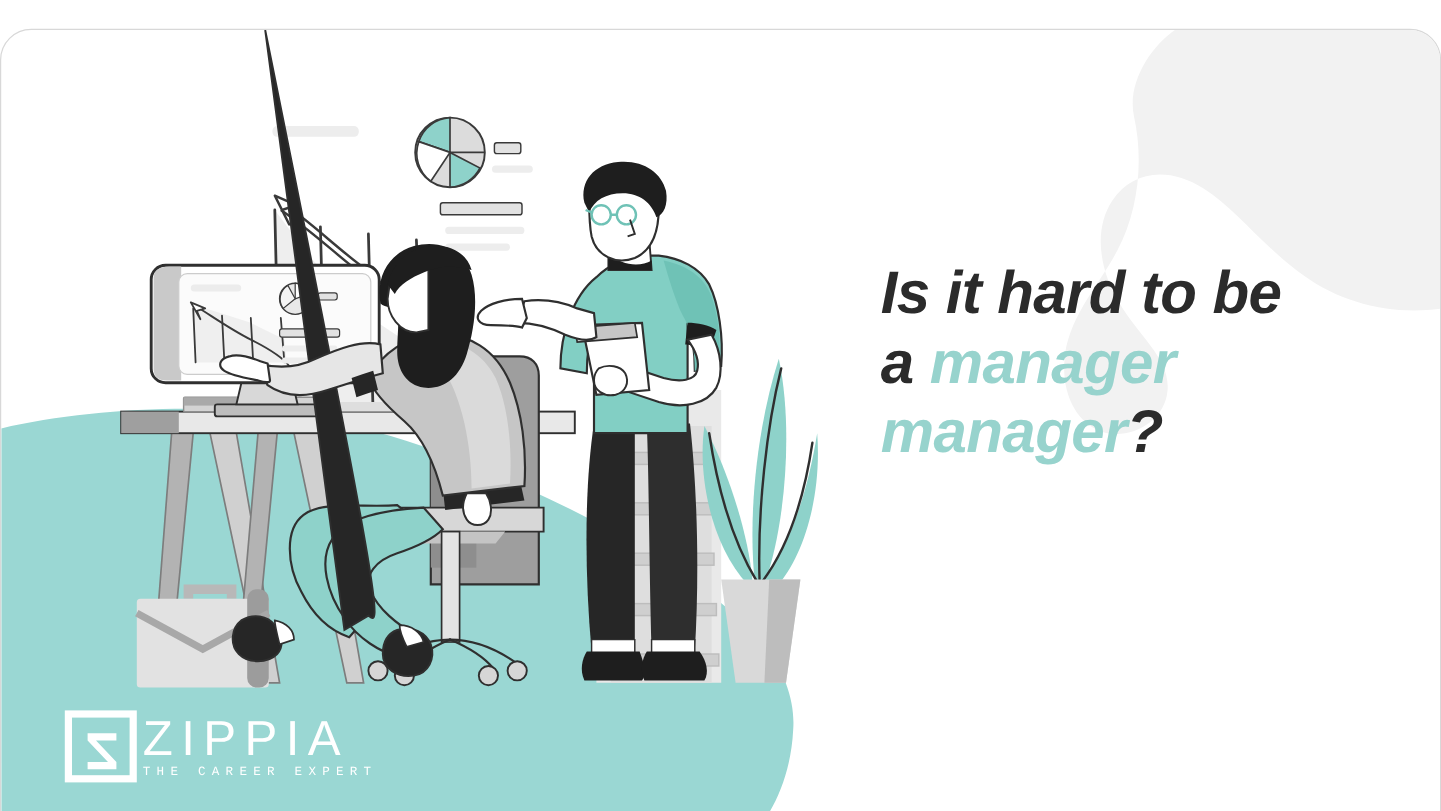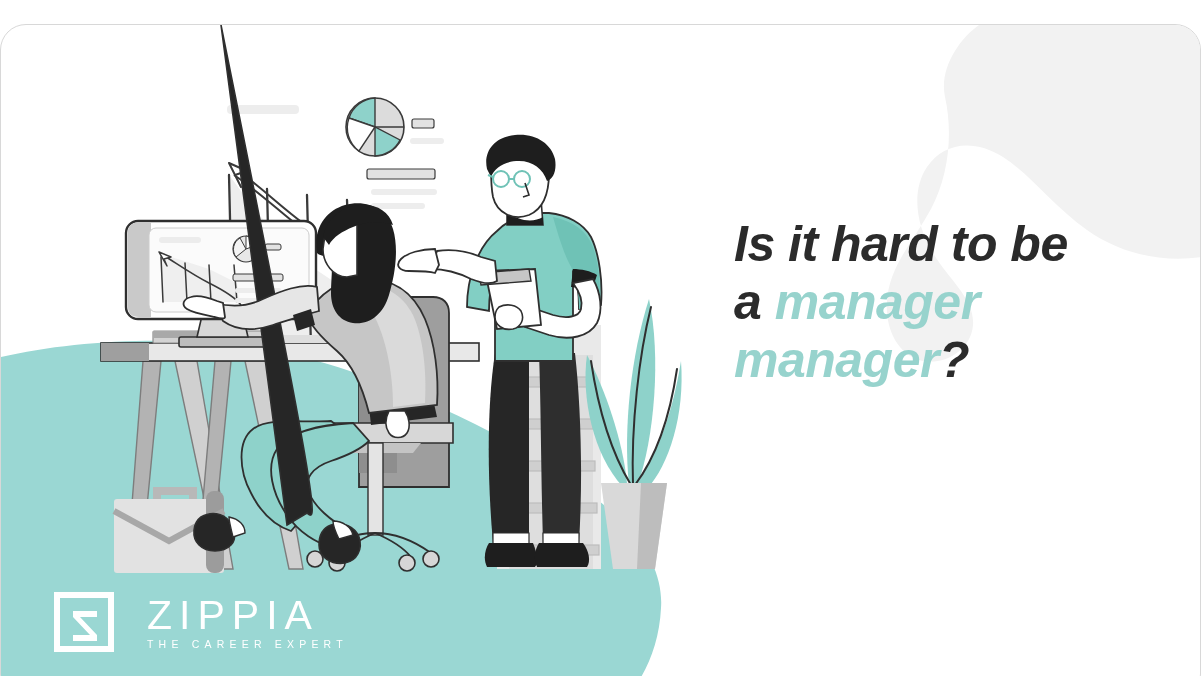--- a/index.html
+++ b/index.html
@@ -45,37 +45,37 @@
     color: #2b2b2b;
     margin: 0;
   }
   #headline .hl-accent { color: #97d3cd; }
   #logo-wrap {
     position: absolute;
     left: 52px;
     top: 566px;
     display: flex;
     align-items: center;
-    gap: 32px;
+    gap: 4px;
   }
   #logo-word {
     display: flex;
     flex-direction: column;
     justify-content: center;
   }
   #logo-name {
     font-family: "Liberation Sans", sans-serif;
     font-size: 41px;
     font-weight: 400;
     letter-spacing: 7px;
     color: #ffffff;
     line-height: 42px;
   }
   #logo-tag {
-    font-family: Liberation Sans, sans-serif;
+    font-family: Liberation Mono, monospace;
     font-size: 10.5px;
     font-weight: 400;
     letter-spacing: 5.2px;
     color: #ffffff;
     line-height: 14px;
     margin-top: 1px;
   }
 </style>
 </head>
 <body>

